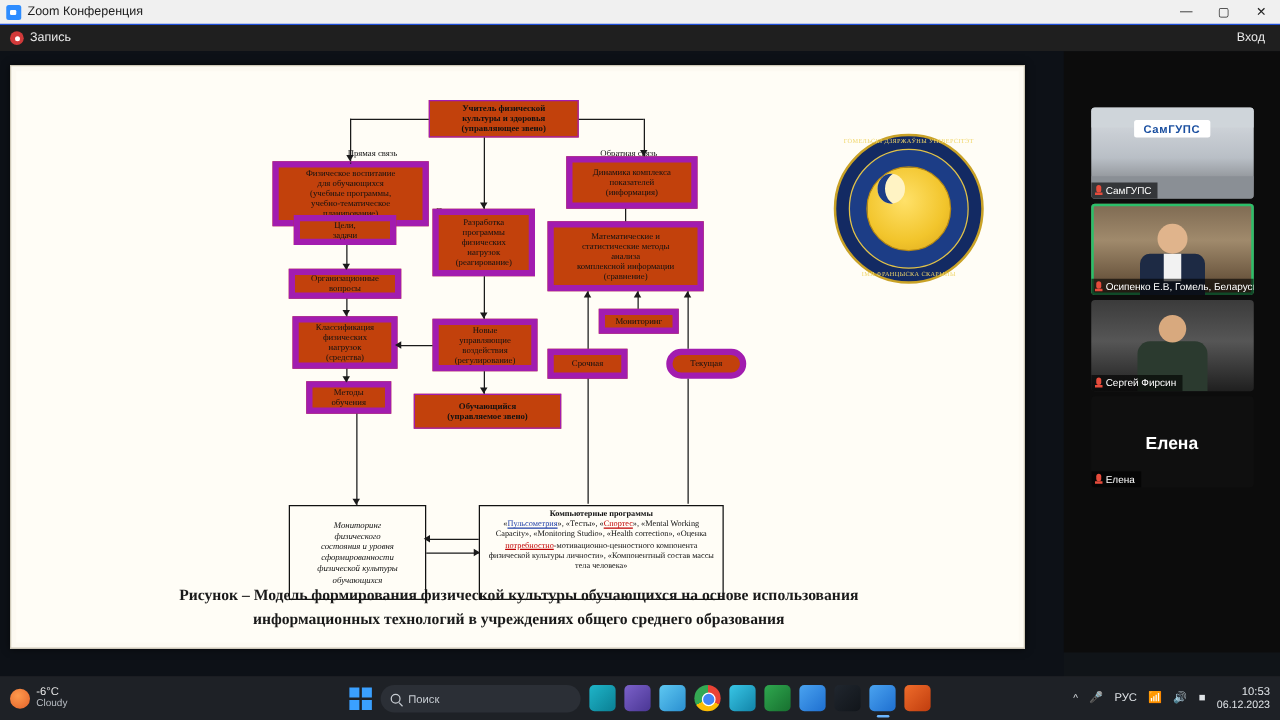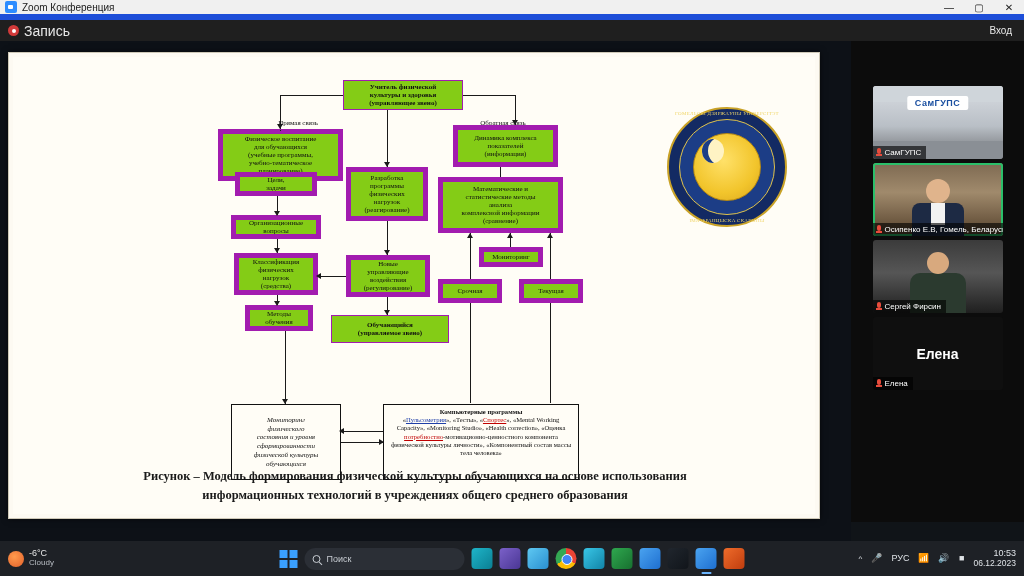--- a/index.html
+++ b/index.html
@@ -7,21 +7,21 @@
     width: 1024px; height: 576px;
     font-family: "Liberation Sans", sans-serif;
     background: #000;
     overflow: hidden;
   }
   #root { position: relative; width: 1024px; height: 576px; background: #1b1b1b; }
 
   
   .titlebar {
     position: absolute; left: 0; top: 0; width: 1024px; height: 20px;
-    background: #f0f0f0; border-bottom: 6px solid #1d4ed8;
+    background: #f0f0f0; border-bottom: 1px solid #1d4ed8;
     display: flex; align-items: center;
   }
   .tb-icon {
     width: 12px; height: 12px; margin-left: 5px; margin-right: 5px;
     background: #2d8cff; border-radius: 2px; position: relative;
   }
   .tb-icon::after {
     content: ""; position: absolute; left: 3px; top: 4px;
     width: 5px; height: 4px; background: #fff; border-radius: 1px;
   }
@@ -31,21 +31,21 @@
     width: 30px; height: 20px; display: flex; align-items: center; justify-content: center;
     font-size: 10px; color: #222;
   }
 
   
   .zoombar {
     position: absolute; left: 0; top: 20px; width: 1024px; height: 21px;
     background: #1f1f1f; display: flex; align-items: center; color: #ddd;
   }
   .rec {
-    display: flex; align-items: center; margin-left: 8px; font-size: 14px; color: #e8e8e8;
+    display: flex; align-items: center; margin-left: 8px; font-size: 10px; color: #e8e8e8;
   }
   .rec-dot {
     width: 11px; height: 11px; border-radius: 50%; background: #d13a3a;
     margin-right: 5px; position: relative;
   }
   .rec-dot::after {
     content: ""; position: absolute; left: 3.5px; top: 3.5px; width: 4px; height: 4px;
     background: #fff; border-radius: 50%;
   }
   .login-link { margin-left: auto; margin-right: 12px; font-size: 10px; color: #e8e8e8; }
@@ -63,21 +63,21 @@
     position: absolute; left: 8px; top: 11px; width: 812px; height: 467px;
     background: #fdfaf2; border: 1px solid #cfc9b8;
     box-shadow: 0 0 6px rgba(0,0,0,.6);
     color: #111;
   }
   .slide-inner { position: absolute; inset: 4px; background: #fffdf6; }
 
   
   .diag { position: absolute; left: 0; top: 0; width: 804px; height: 400px; }
   .box {
-    position: absolute; border: 5px solid #a21caf; background: #84cc16;
+    position: absolute; border: 5px solid #a21caf; background: #c2410c;
     display: flex; align-items: center; justify-content: center;
     text-align: center; font-family: "Liberation Serif", serif;
     font-size: 7px; line-height: 1.15; color: #111; padding: 2px;
   }
   .box.thick { border-width: 1.6px; }
   .box.b { font-weight: bold; }
   .lbl {
     position: absolute; font-family: "Liberation Serif", serif; font-size: 7px;
     color: #111; text-align: center; line-height: 1.15;
   }
@@ -335,21 +335,21 @@
 физических
 нагрузок
 (средства)</div>
             <div class="box" style="left:333px; top:198px; width:84px; height:42px; white-space:pre-line;">Новые
 управляющие
 воздействия
 (регулирование)</div>
 
             <div class="box" style="left:466px; top:190px; width:64px; height:20px;">Мониторинг</div>
             <div class="box" style="left:425px; top:222px; width:64px; height:24px;">Срочная</div>
-            <div class="box" style="left:506px; top:222px; width:64px; height:24px;">Текущая</div>
+            <div class="box" style="left:520px; top:222px; width:64px; height:24px;border-radius:12px;">Текущая</div>
 
             <div class="box" style="left:232px; top:248px; width:68px; height:26px; white-space:pre-line;">Методы
 обучения</div>
             <div class="box thick b" style="left:318px; top:258px; width:118px; height:28px; white-space:pre-line;">Обучающийся
 (управляемое звено)</div>
 
             <div class="monit" style="white-space:pre-line;">Мониторинг
 физического
 состояния и уровня
 сформированности

